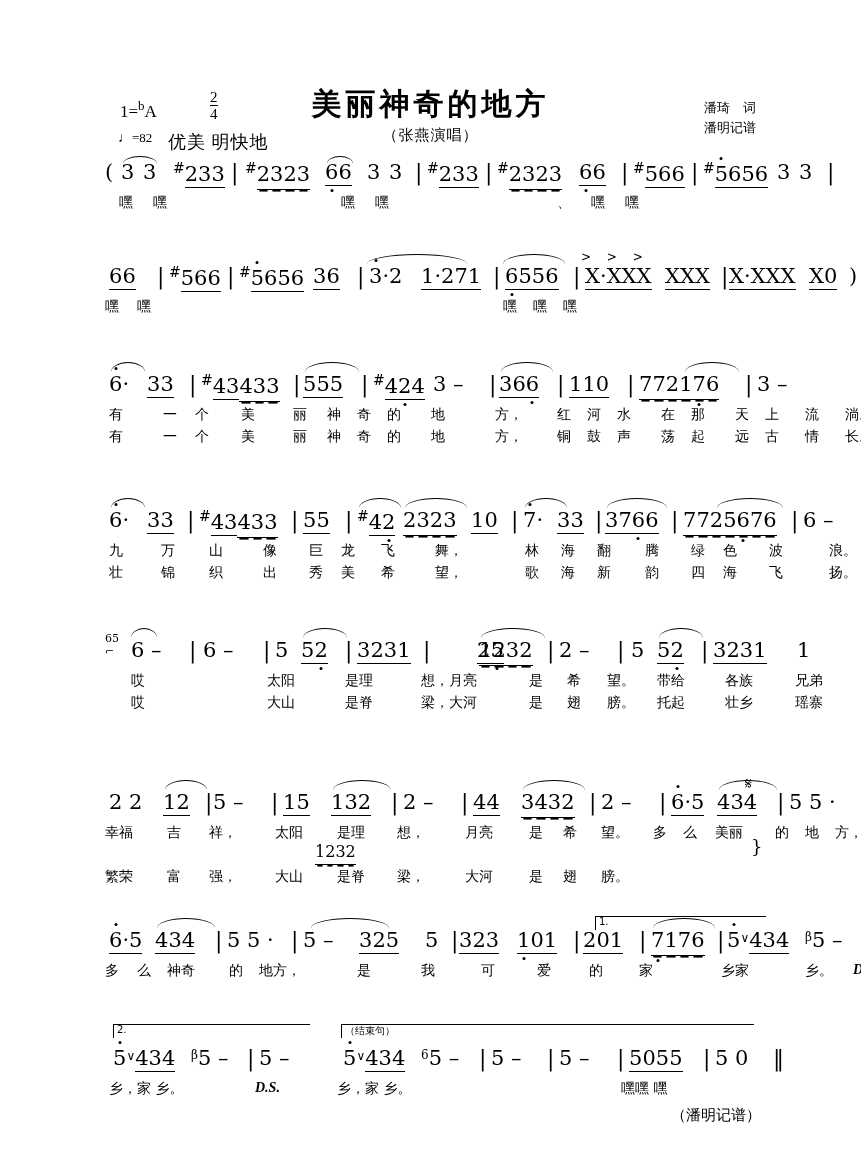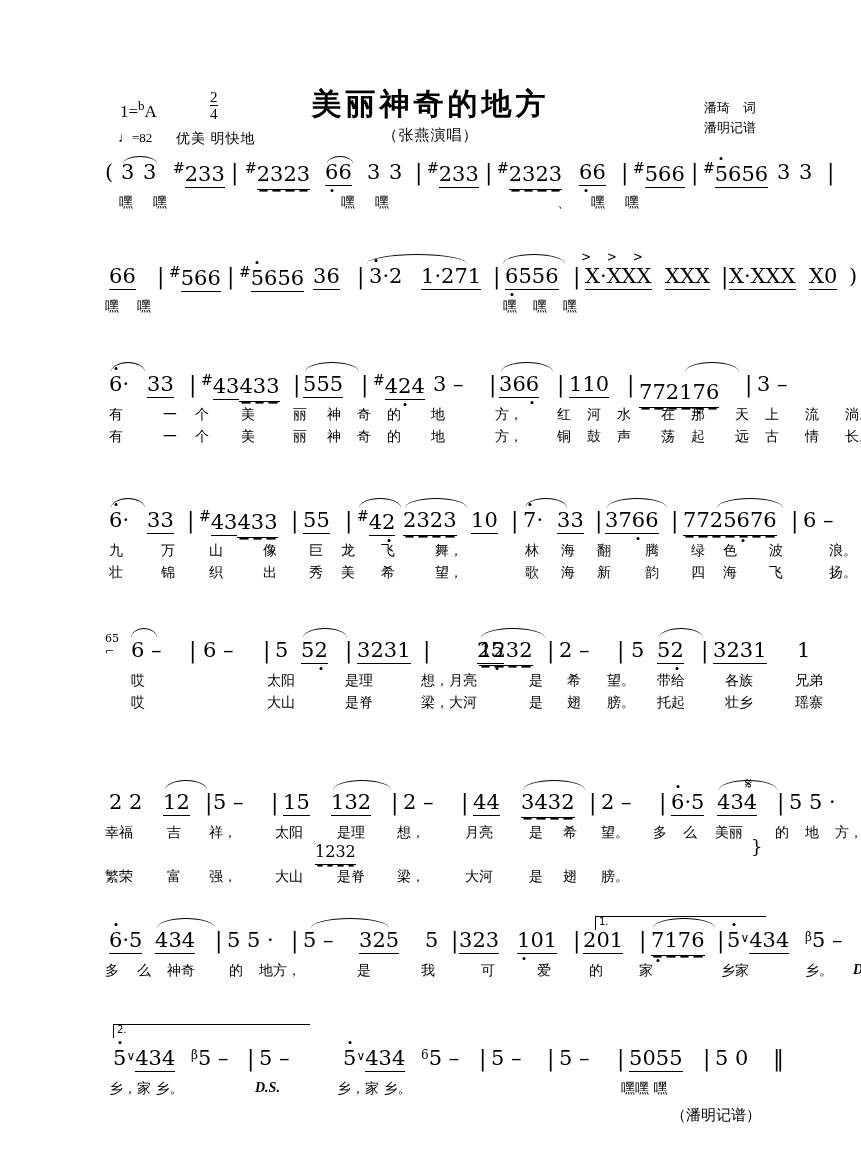--- a/index.html
+++ b/index.html
@@ -21,21 +21,21 @@
   }
   .key-sig .flat{font-size:13px;vertical-align:super;}
   .meter{
     position:absolute;left:210px;top:12px;
     display:inline-block;text-align:center;font-size:15px;line-height:1.0;
   }
   .meter .num{display:block;}
   .meter .den{display:block;border-top:1.5px solid #000;padding-top:1px;}
   .tempo{position:absolute;left:118px;top:52px;font-size:13px;}
   .tempo .note{font-size:14px;}
-  .expression{position:absolute;left:176px;top:52px;font-size:14px;letter-spacing:1px;}
+  .expression{position:absolute;left:168px;top:52px;font-size:18px;letter-spacing:1px;}
 
   .title{
     position:absolute;left:0;right:0;top:6px;text-align:center;
     font-size:30px;font-weight:bold;letter-spacing:4px;
     font-family:"DejaVu Serif", serif;
   }
   .subtitle{
     position:absolute;left:0;right:0;top:48px;text-align:center;
     font-size:15px;letter-spacing:1px;
   }
@@ -208,21 +208,21 @@
       <span class="tok bar" style="left:256px;">|</span>
       <span class="tok" style="left:268px;"><span class="sharp">#</span><span class="und">4</span><span class="und dotd">2</span><span class="und">4</span></span>
       <span class="tok" style="left:328px;">3 –</span>
       <span class="tok bar" style="left:384px;">|</span>
       <span class="slur" style="left:396px;top:-10px;width:52px;"></span>
       <span class="tok" style="left:394px;"><span class="und">3</span><span class="und">6</span><span class="und dotd">6</span></span>
       <span class="tok bar" style="left:452px;">|</span>
       <span class="tok" style="left:464px;"><span class="und">1</span><span class="und">1</span><span class="und">0</span></span>
       <span class="tok bar" style="left:522px;">|</span>
       <span class="slur" style="left:580px;top:-10px;width:54px;"></span>
-      <span class="tok" style="left:534px;margin-top:8px;"><span class="und2">7</span><span class="und2">7</span><span class="und2">2</span><span class="und2">1</span><span class="und2 dotd">7</span><span class="und2">6</span></span>
+      <span class="tok" style="left:534px;"><span class="und2">7</span><span class="und2">7</span><span class="und2">2</span><span class="und2">1</span><span class="und2 dotd">7</span><span class="und2">6</span></span>
       <span class="tok bar" style="left:640px;">|</span>
       <span class="tok" style="left:652px;">3 –</span>
     </div>
     <div class="lyricline">
       <span class="lyr" style="left:4px;">有</span>
       <span class="lyr" style="left:58px;">一</span>
       <span class="lyr" style="left:90px;">个</span>
       <span class="lyr" style="left:136px;">美</span>
       <span class="lyr" style="left:188px;">丽</span>
       <span class="lyr" style="left:222px;">神</span>
@@ -489,20 +489,23 @@
       <span class="lyr" style="left:616px;">乡家</span>
       <span class="lyr" style="left:700px;">乡。</span>
       <span class="lyr dc" style="left:748px;">D.C.</span>
     </div>
   </div>
 
   <div class="system" style="top:1028px;">
     <div class="repeat-box" style="left:8px;top:-4px;width:196px;">
       <span>2.</span>
     </div>
+    <div class="repeat-box" style="left:236px;top:-4px;width:412px;">
+      <span>（结束句）</span>
+    </div>
     <div class="staffline" style="margin-top:18px;">
       <span class="tok" style="left:8px;"><span class="dotu">5</span><span class="small" style="position:relative;top:-5px;">∨</span><span class="und">4</span><span class="und">3</span><span class="und">4</span></span>
       <span class="tok" style="left:86px;"><span class="small" style="position:relative;top:-6px;">β</span>5 –</span>
       <span class="tok bar" style="left:142px;">|</span>
       <span class="tok" style="left:154px;">5 –</span>
       <span class="tok" style="left:238px;"><span class="dotu">5</span><span class="small" style="position:relative;top:-5px;">∨</span><span class="und">4</span><span class="und">3</span><span class="und">4</span></span>
       <span class="tok" style="left:316px;"><span class="small" style="position:relative;top:-6px;">6</span>5 –</span>
       <span class="tok bar" style="left:374px;">|</span>
       <span class="tok" style="left:386px;">5 –</span>
       <span class="tok bar" style="left:442px;">|</span>

